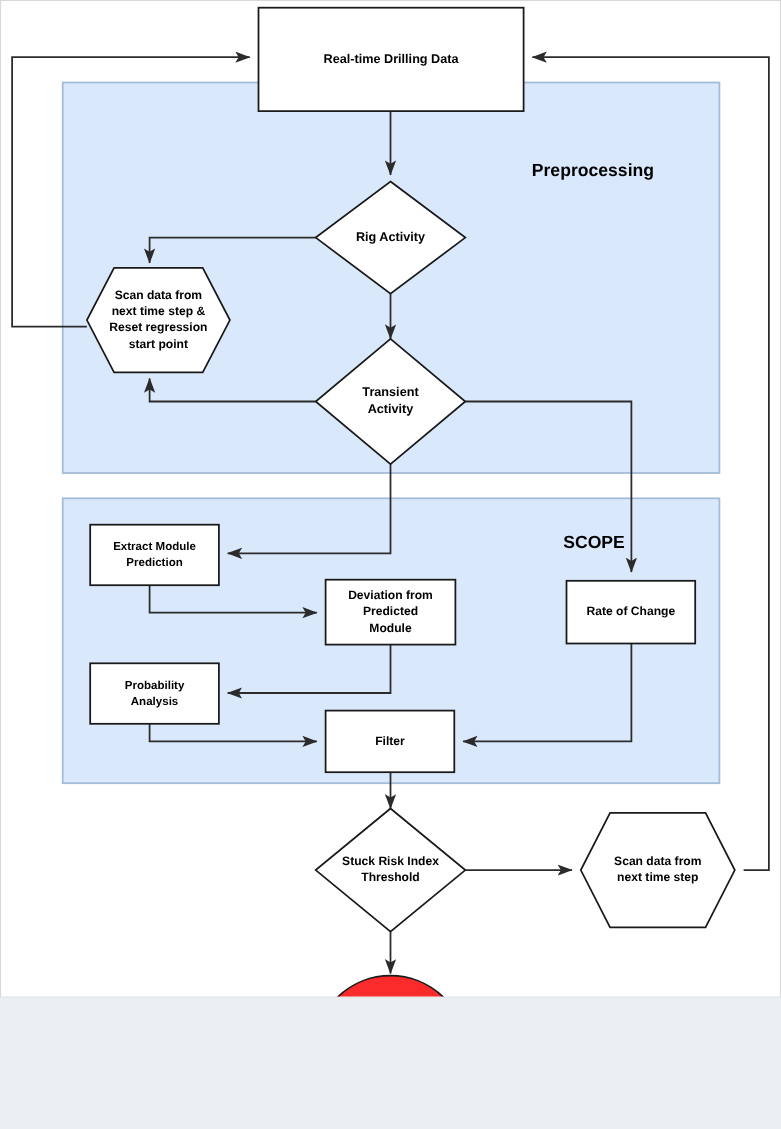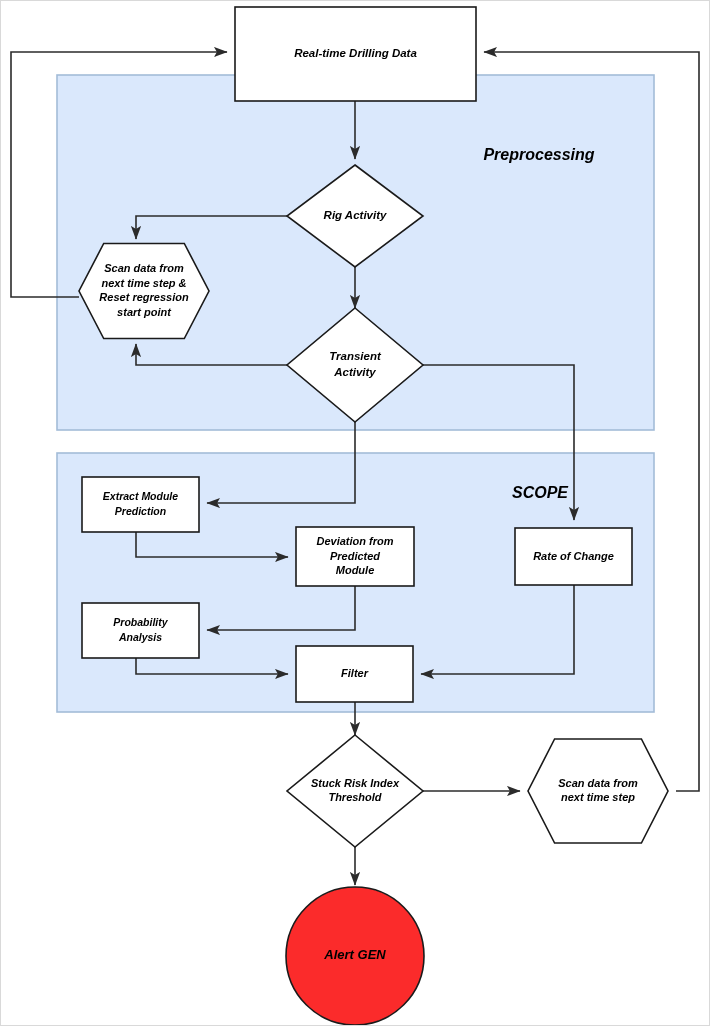--- a/index.html
+++ b/index.html
@@ -7,26 +7,25 @@
     margin: 0;
     padding: 0;
     background: #eceff1;
   }
   body {
     font-family: "Liberation Sans", sans-serif;
   }
   #canvas {
     position: relative;
     width: 710px;
-    height: 1026px;
+    height: 907px;
     background: #ffffff;
     border: 1px solid #d9d9d9;
     box-sizing: border-box;
     overflow: hidden;
-    font-style: italic;
   }
   #diagram-svg {
     position: absolute;
     top: 0;
     left: 0;
     width: 710px;
     height: 1026px;
     display: block;
   }
   .node-label {

